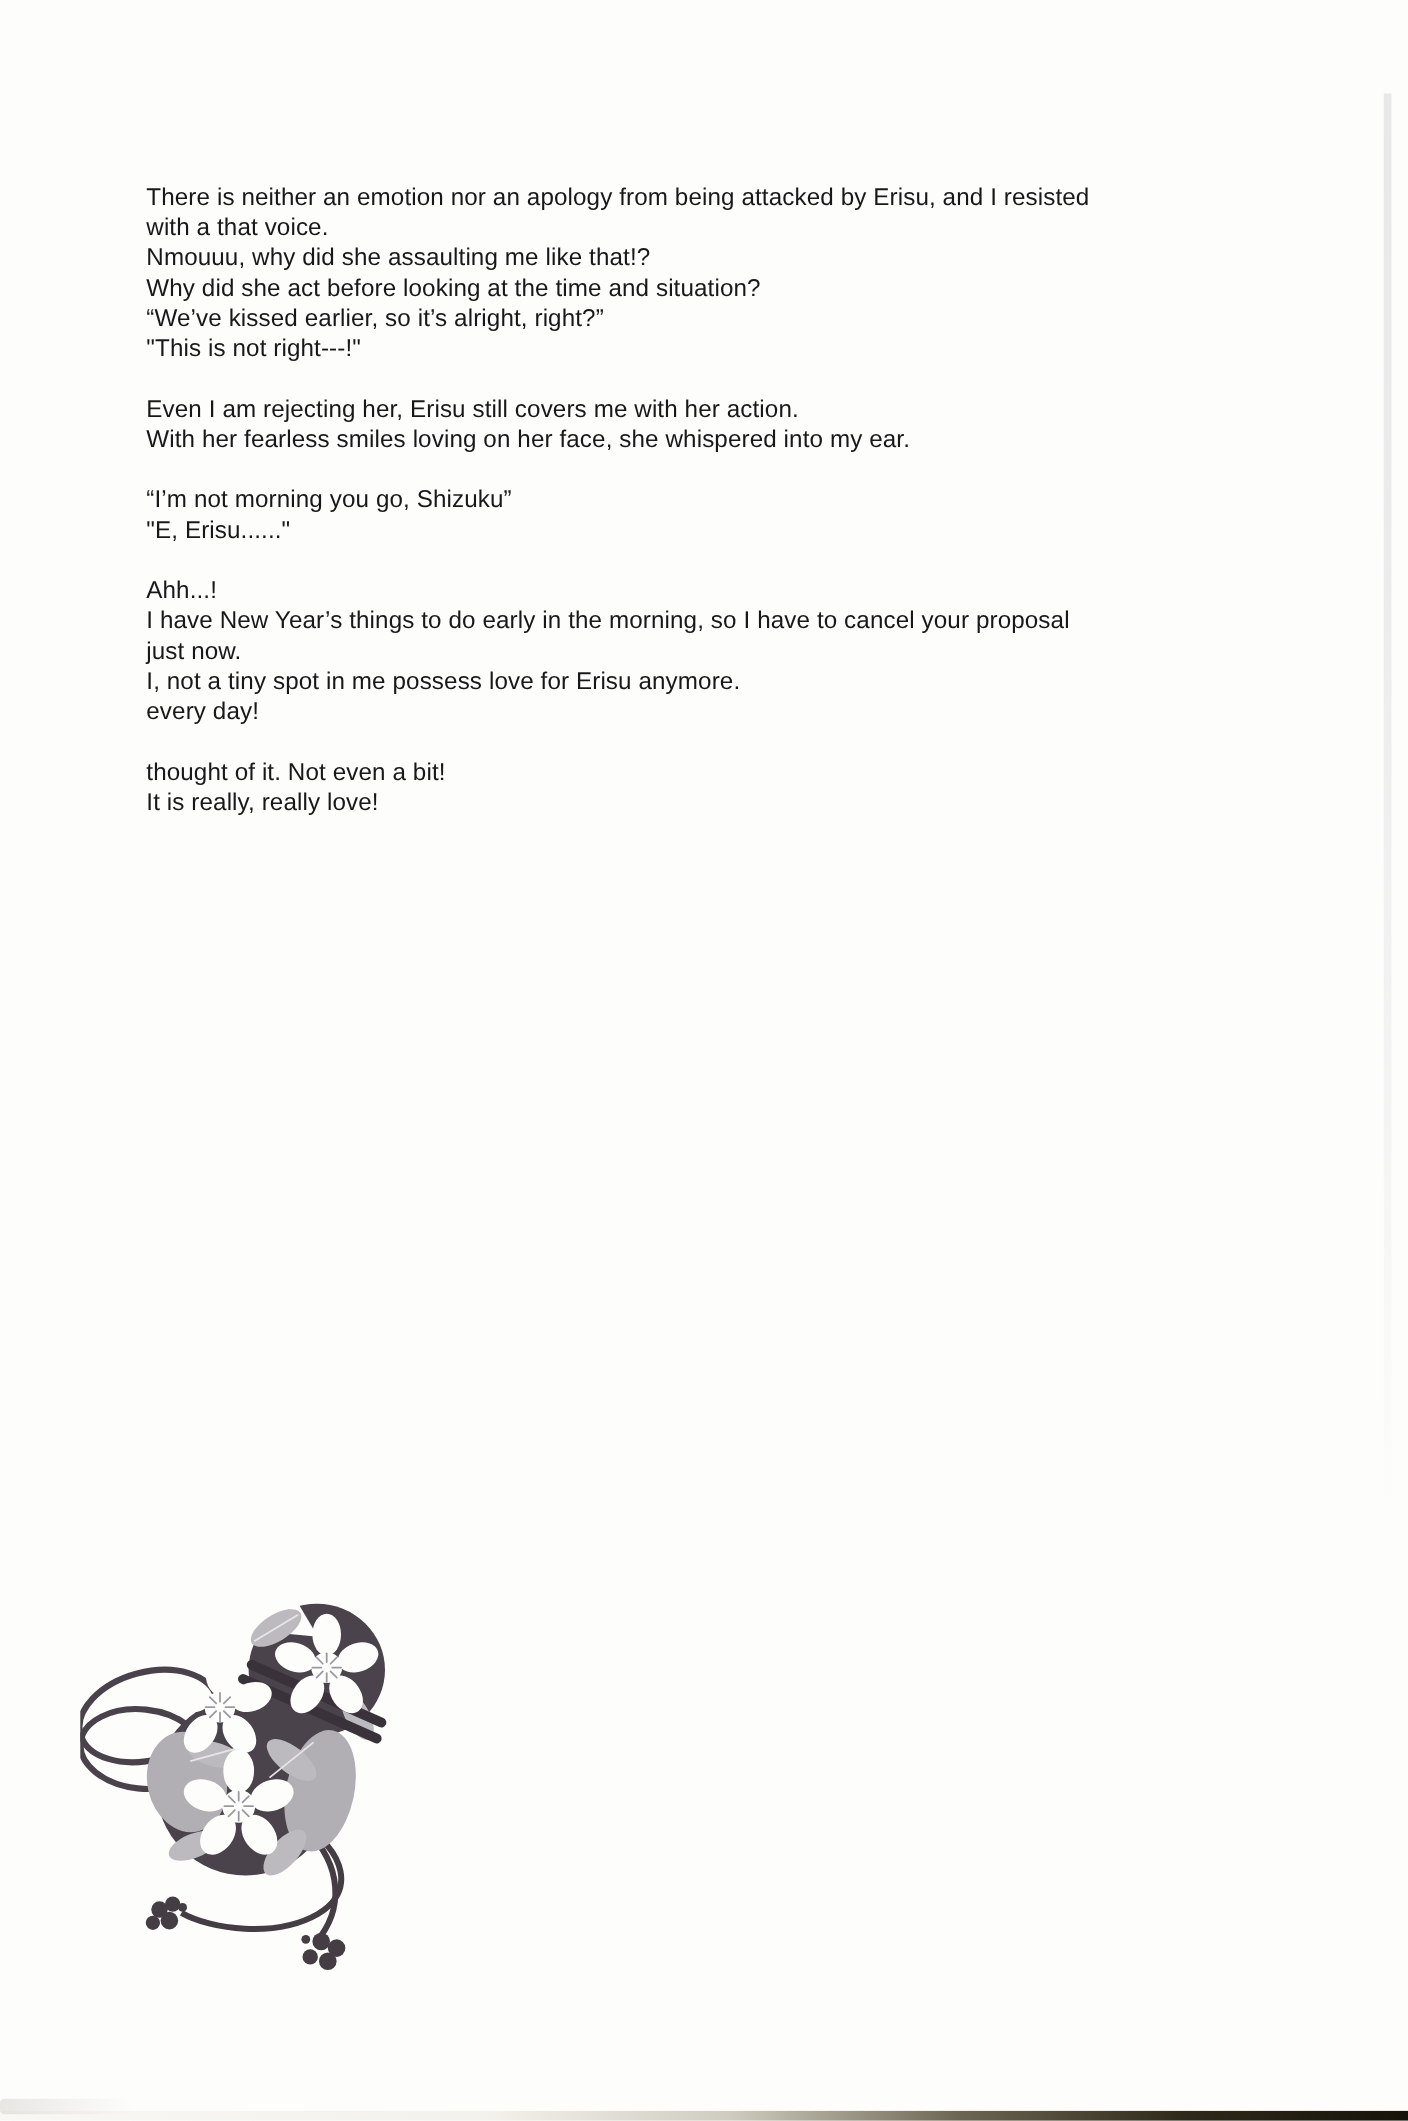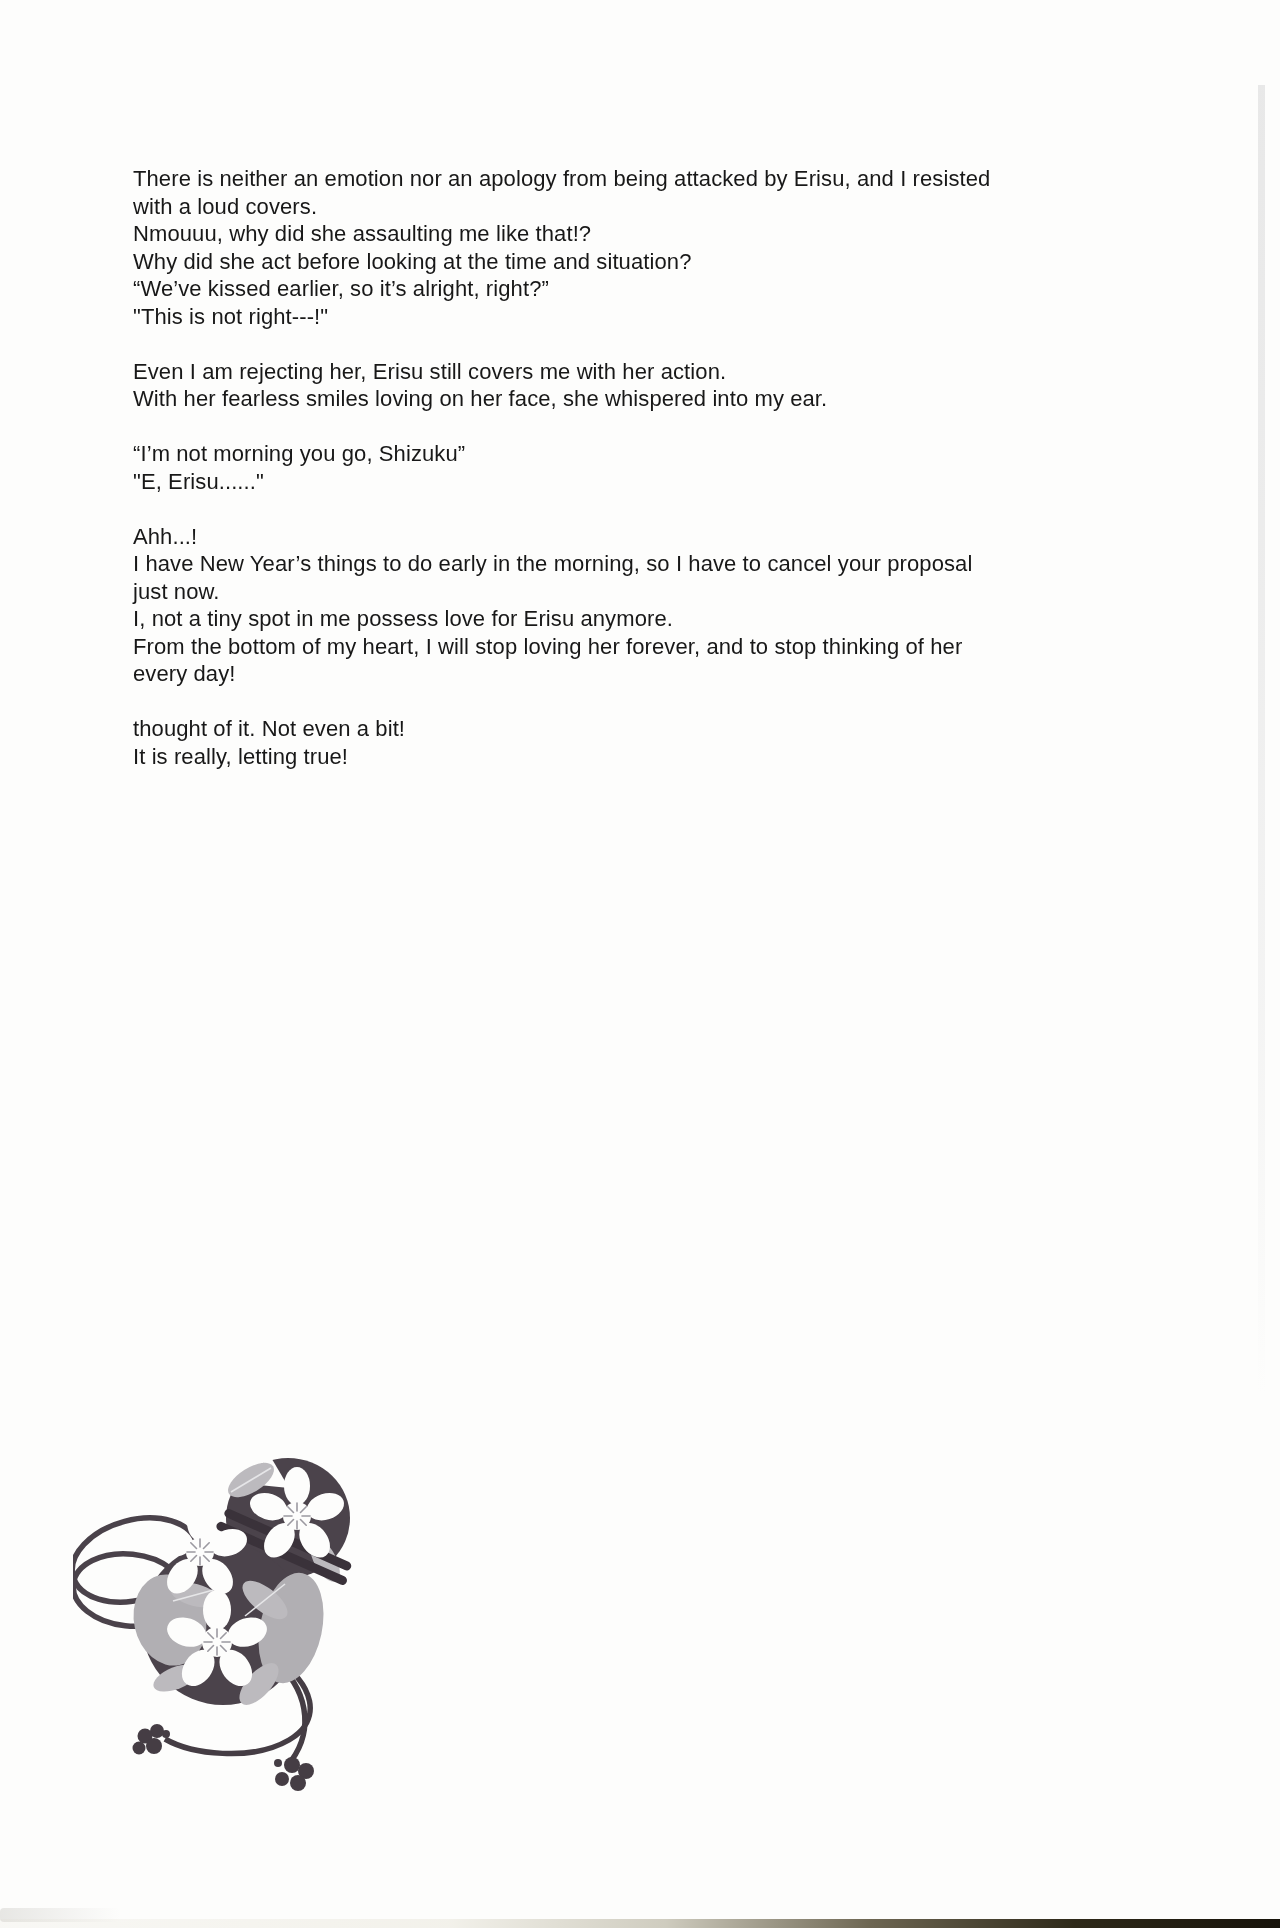--- a/index.html
+++ b/index.html
@@ -74,45 +74,44 @@
   }
 </style>
 </head>
 <body>
 
 <div class="page">
 
   <div class="text-block">
     <div class="paragraph">
       <div class="text-line">There is neither an emotion nor an apology from being attacked by Erisu, and I resisted</div>
-      <div class="text-line">with a loud covers.</div>
+      <div class="text-line">with a that voice.</div>
       <div class="text-line">Nmouuu, why did she assaulting me like that!?</div>
       <div class="text-line">Why did she act before looking at the time and situation?</div>
       <div class="text-line">“We’ve kissed earlier, so it’s alright, right?”</div>
       <div class="text-line">"This is not right---!"</div>
     </div>
     <div class="paragraph">
       <div class="text-line">Even I am rejecting her, Erisu still covers me with her action.</div>
       <div class="text-line">With her fearless smiles loving on her face, she whispered into my ear.</div>
     </div>
     <div class="paragraph">
       <div class="text-line">“I’m not morning you go, Shizuku”</div>
       <div class="text-line">"E, Erisu......"</div>
     </div>
     <div class="paragraph">
       <div class="text-line">Ahh...!</div>
       <div class="text-line">I have New Year’s things to do early in the morning, so I have to cancel your proposal</div>
       <div class="text-line">just now.</div>
       <div class="text-line">I, not a tiny spot in me possess love for Erisu anymore.</div>
-      <div class="text-line">From the bottom of my heart, I will stop loving her forever, and to stop thinking of her</div>
       <div class="text-line">every day!</div>
     </div>
     <div class="paragraph">
       <div class="text-line">thought of it. Not even a bit!</div>
-      <div class="text-line">It is really, letting true!</div>
+      <div class="text-line">It is really, really love!</div>
     </div>
   </div>
 
   <div class="flower-wrap" role="img" aria-label="sakura flowers on gourd vase with tassel cord ornament">
     <svg viewBox="0 0 285 340" xmlns="http://www.w3.org/2000/svg">
       <defs>
         <g id="stamens" stroke="#9b99a0" stroke-width="1.6" stroke-linecap="round" fill="none">
           <line x1="0" y1="-5" x2="0" y2="-13"></line>
           <line x1="3.5" y1="-3.5" x2="9.2" y2="-9.2"></line>
           <line x1="5" y1="0" x2="13" y2="0"></line>

